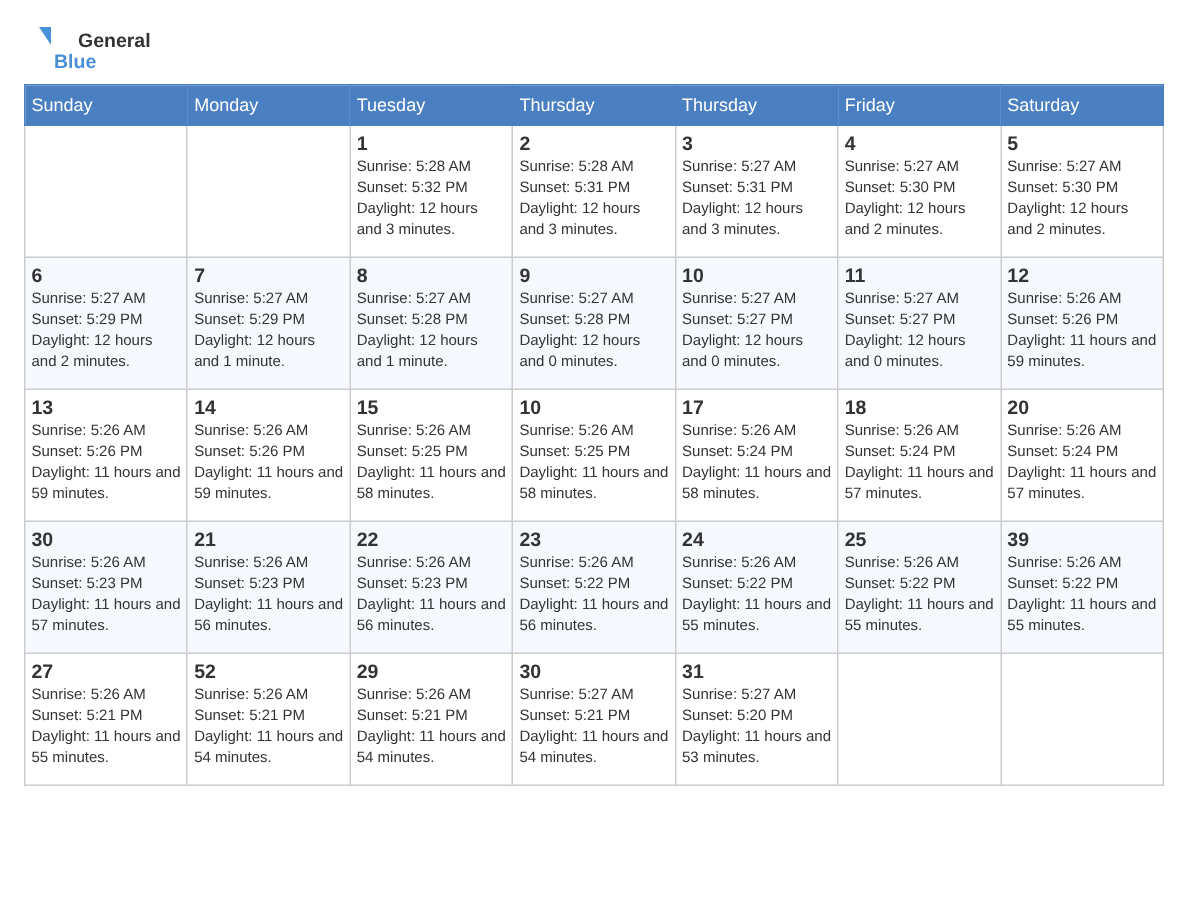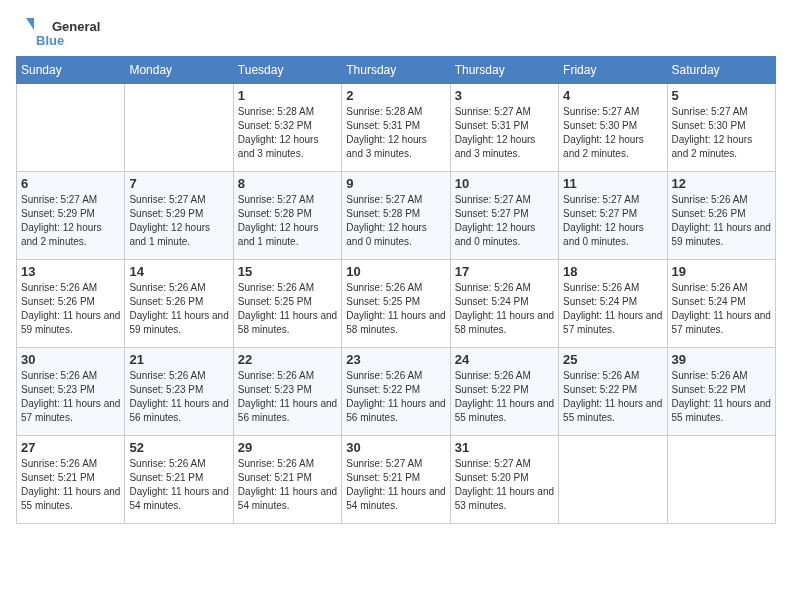--- a/index.html
+++ b/index.html
@@ -207,21 +207,21 @@
 Sunset: 5:24 PM
 Daylight: 11 hours and 58 minutes.</div>
         </td>
         <td>
           <div class="day-number">18</div>
           <div class="day-info" style="white-space: pre-line;">Sunrise: 5:26 AM
 Sunset: 5:24 PM
 Daylight: 11 hours and 57 minutes.</div>
         </td>
         <td>
-          <div class="day-number">19</div>
+          <div class="day-number">20</div>
           <div class="day-info" style="white-space: pre-line;">Sunrise: 5:26 AM
 Sunset: 5:24 PM
 Daylight: 11 hours and 57 minutes.</div>
         </td>
       </tr>
       <tr class="week-row">
         <td>
           <div class="day-number">30</div>
           <div class="day-info" style="white-space: pre-line;">Sunrise: 5:26 AM
 Sunset: 5:23 PM

